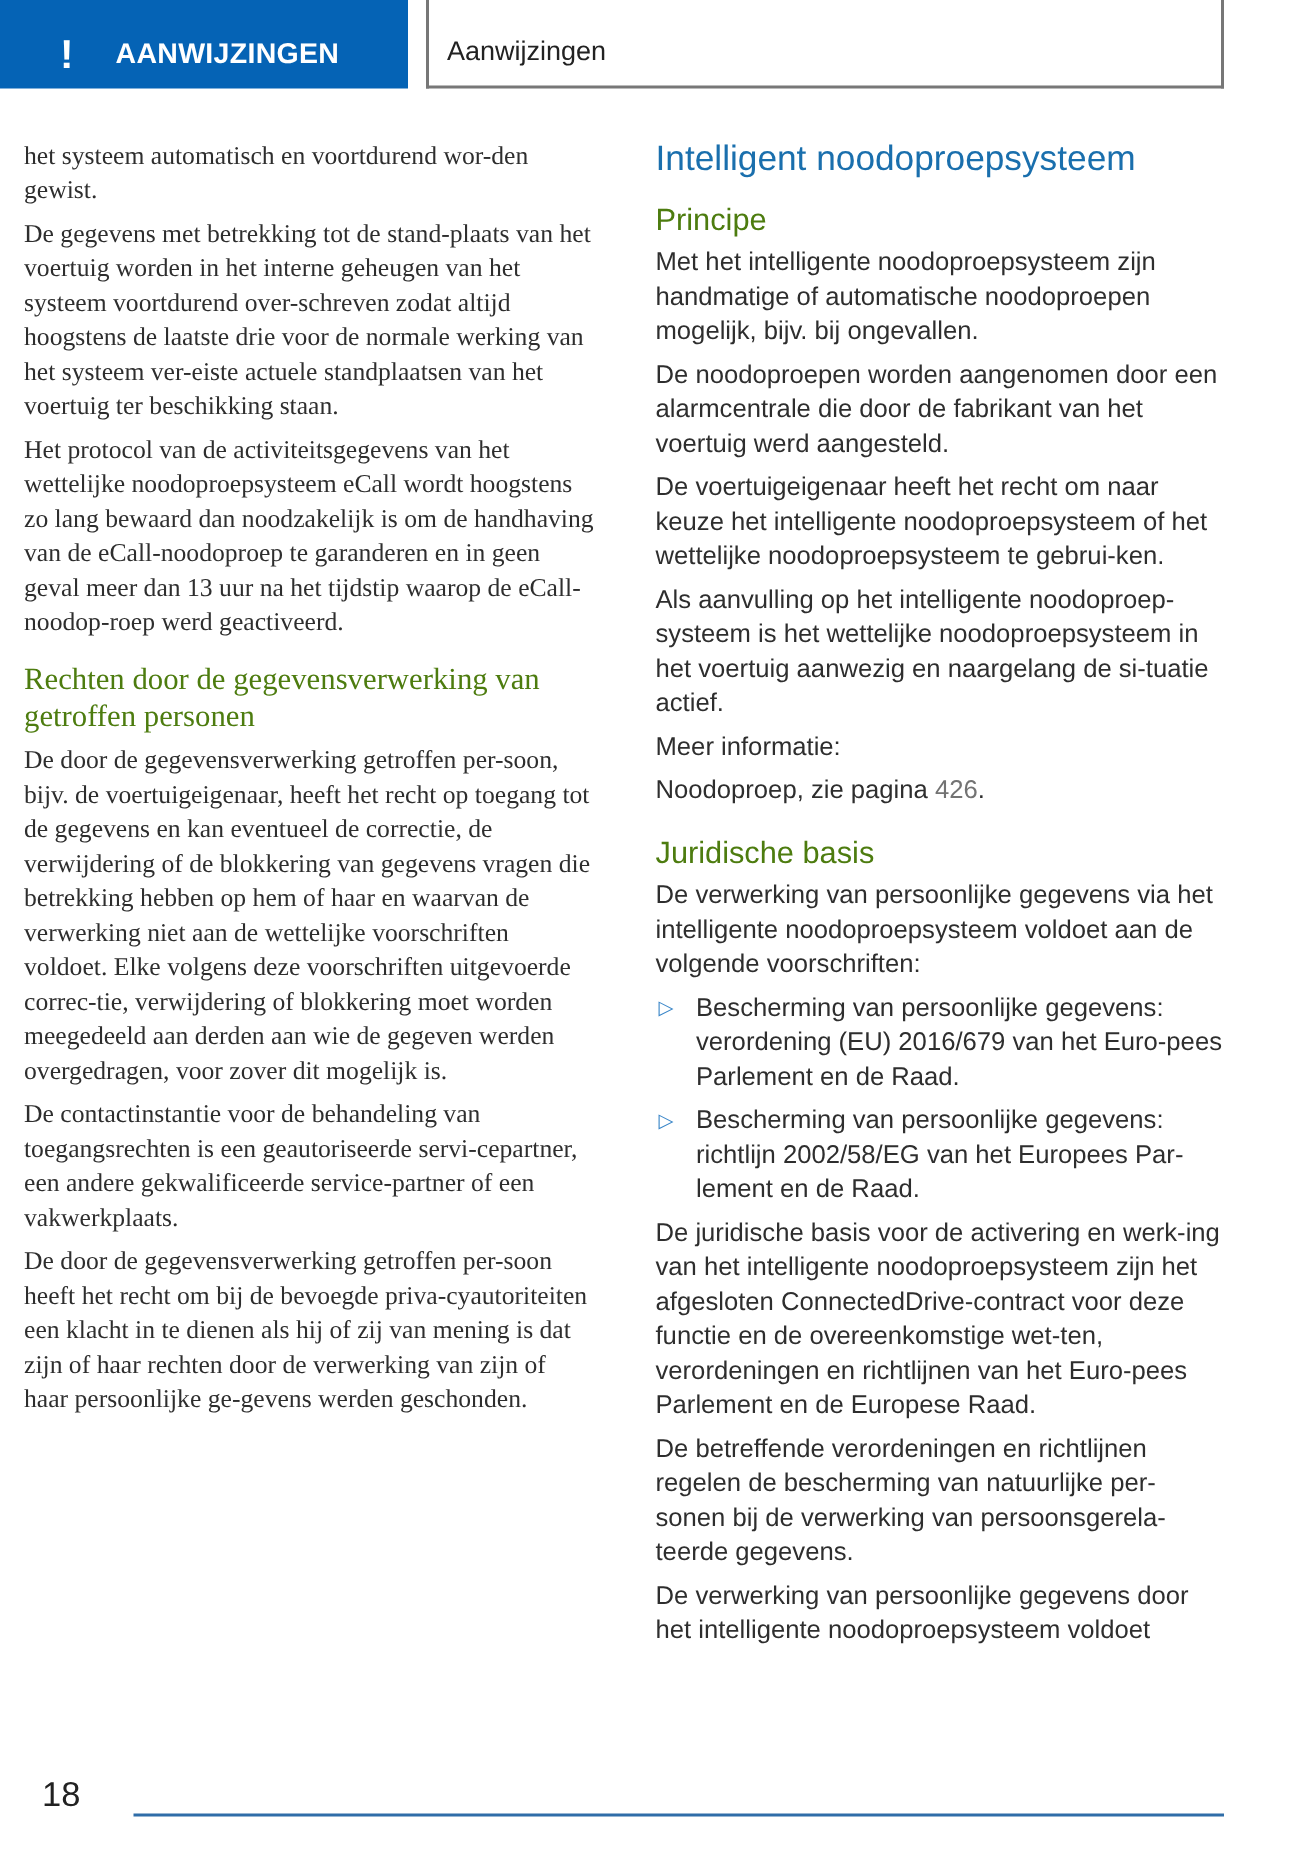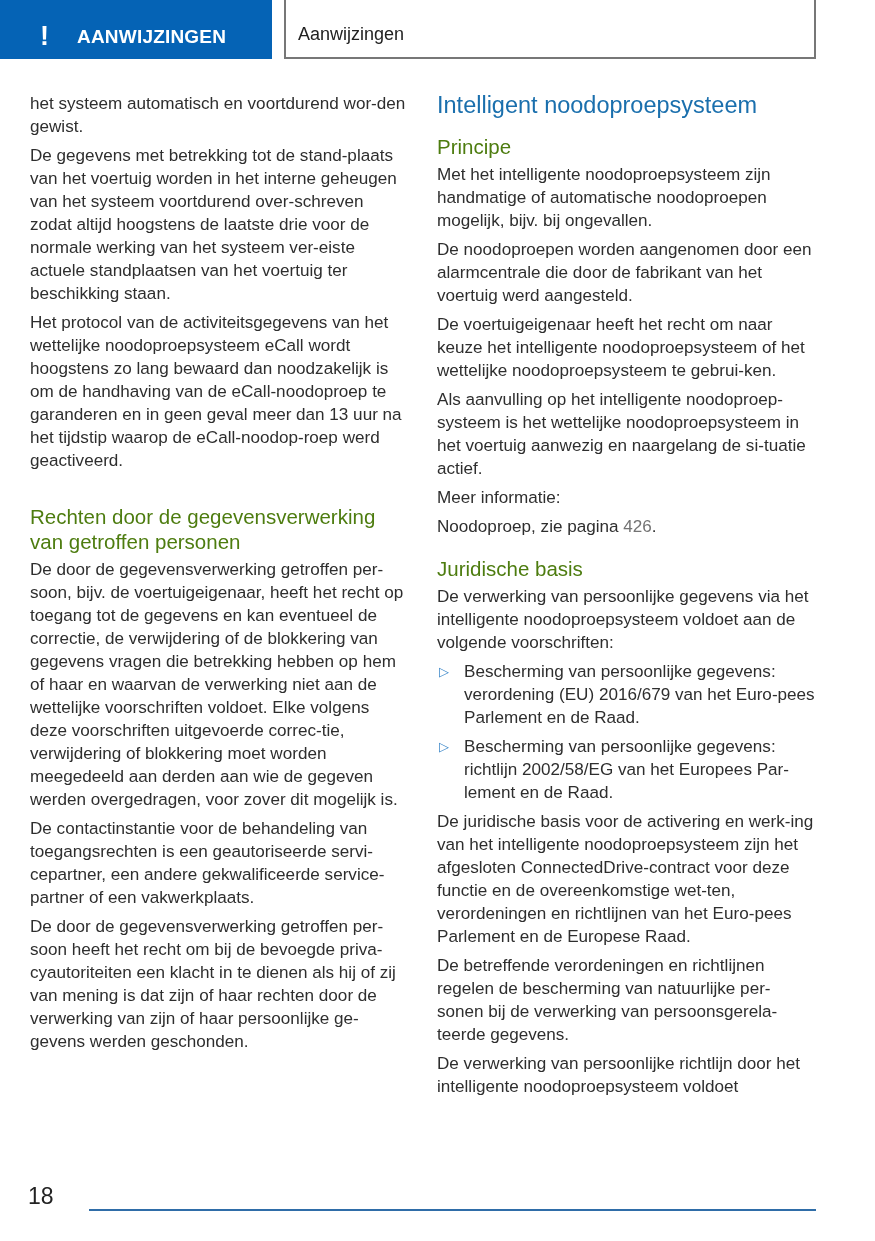--- a/index.html
+++ b/index.html
@@ -10,26 +10,26 @@
   .hdr-tab .bang { font-family:"Liberation Sans", sans-serif; font-weight:bold; font-size:27px;
                    margin-left:40px; width:14px; }
   .hdr-tab .lbl { font-family:"Liberation Sans", sans-serif; font-weight:bold; font-size:19px;
                   margin-left:23px; letter-spacing:0.2px; }
   .hdr-box { position:absolute; left:284px; top:-2px; width:532px; height:61px; box-sizing:border-box;
              border:2px solid #777; border-top:none; display:flex; align-items:center;
              padding-left:12px; padding-top:14px; font-family:"Liberation Sans", sans-serif;
              font-size:18px; color:#222; }
   .col { position:absolute; top:92px; width:380px; font-family:"Liberation Sans", sans-serif;
          font-size:17.1px; line-height:23px; color:#2e2e2e; }
-  .col.left { left:30px; }
+  .col.left { left:16px;font-family:Liberation Serif, serif; }
   .col.right { left:437px; top:90px; }
   .col p { margin:0 0 6px 0; }
   .h1 { color:#1a6fad; font-size:23.5px; line-height:30px; margin:0 0 14px 0; font-weight:normal; }
   .h2 { color:#4d7c0f; font-size:20.5px; line-height:25px; margin:0 0 4px 0; font-weight:normal; }
-  .h2.spaced { margin-top:32px; }
+  .h2.spaced { margin-top:15px; }
   .h2.spaced2 { margin-top:18px; }
   .link { color:#737373; }
   ul.bl { list-style:none; margin:0 0 6px 0; padding:0; }
   ul.bl li { position:relative; padding-left:27px; margin-bottom:6px; }
   ul.bl li .tri { position:absolute; left:2px; top:0; color:#3a86c8; font-size:13px; }
   .pg { position:absolute; left:28px; top:1183px; font-family:"Liberation Sans", sans-serif;
         font-size:23px; color:#222; }
   .footline { position:absolute; left:89px; top:1209px; width:727px; height:2px; background:#2f6da8; }
 </style>
 </head>
@@ -63,17 +63,17 @@
   <p>Meer informatie:</p>
   <p><span>Noodoproep, zie pagina </span><span class="link">426</span><span>.</span></p>
   <div class="h2 spaced2">Juridische basis</div>
   <p>De verwerking van persoonlijke gegevens via het intelligente noodoproepsysteem voldoet aan de volgende voorschriften:</p>
   <ul class="bl">
     <li><span class="tri">▷</span><span>Bescherming van persoonlijke gegevens: verordening (EU) 2016/679 van het Euro-pees Parlement en de Raad.</span></li>
     <li><span class="tri">▷</span><span>Bescherming van persoonlijke gegevens: richtlijn 2002/58/EG van het Europees Par-lement en de Raad.</span></li>
   </ul>
   <p>De juridische basis voor de activering en werk-ing van het intelligente noodoproepsysteem zijn het afgesloten ConnectedDrive-contract voor deze functie en de overeenkomstige wet-ten, verordeningen en richtlijnen van het Euro-pees Parlement en de Europese Raad.</p>
   <p>De betreffende verordeningen en richtlijnen regelen de bescherming van natuurlijke per-sonen bij de verwerking van persoonsgerela-teerde gegevens.</p>
-  <p>De verwerking van persoonlijke richtlijn door het intelligente noodoproepsysteem voldoet</p>
+  <p>De verwerking van persoonlijke gegevens door het intelligente noodoproepsysteem voldoet</p>
 </div>
 
 <div class="pg">18</div>
 <div class="footline"></div>
 
 </body></html>

